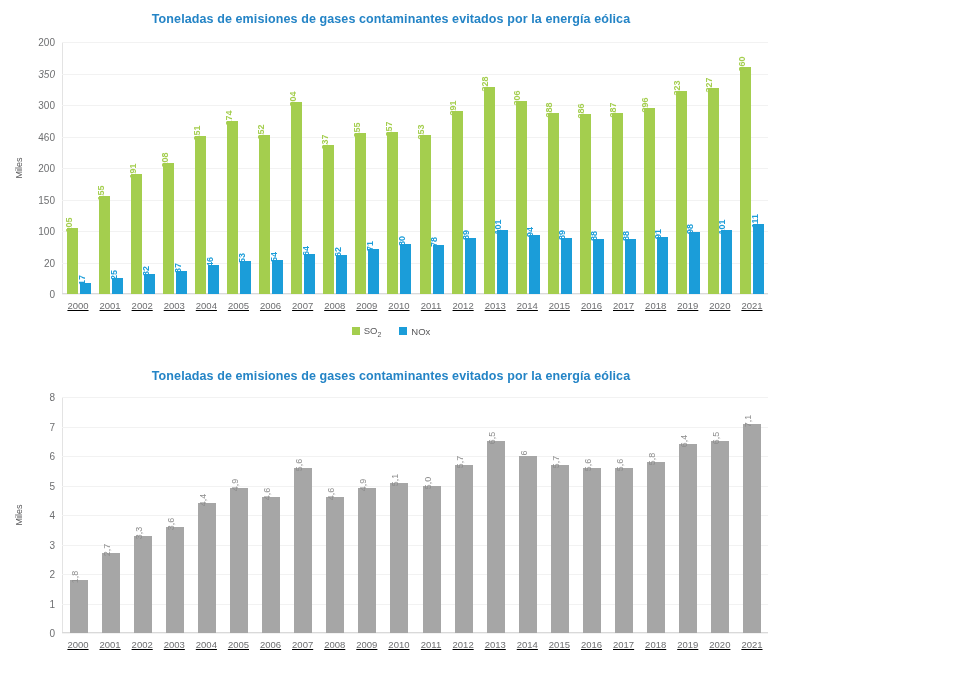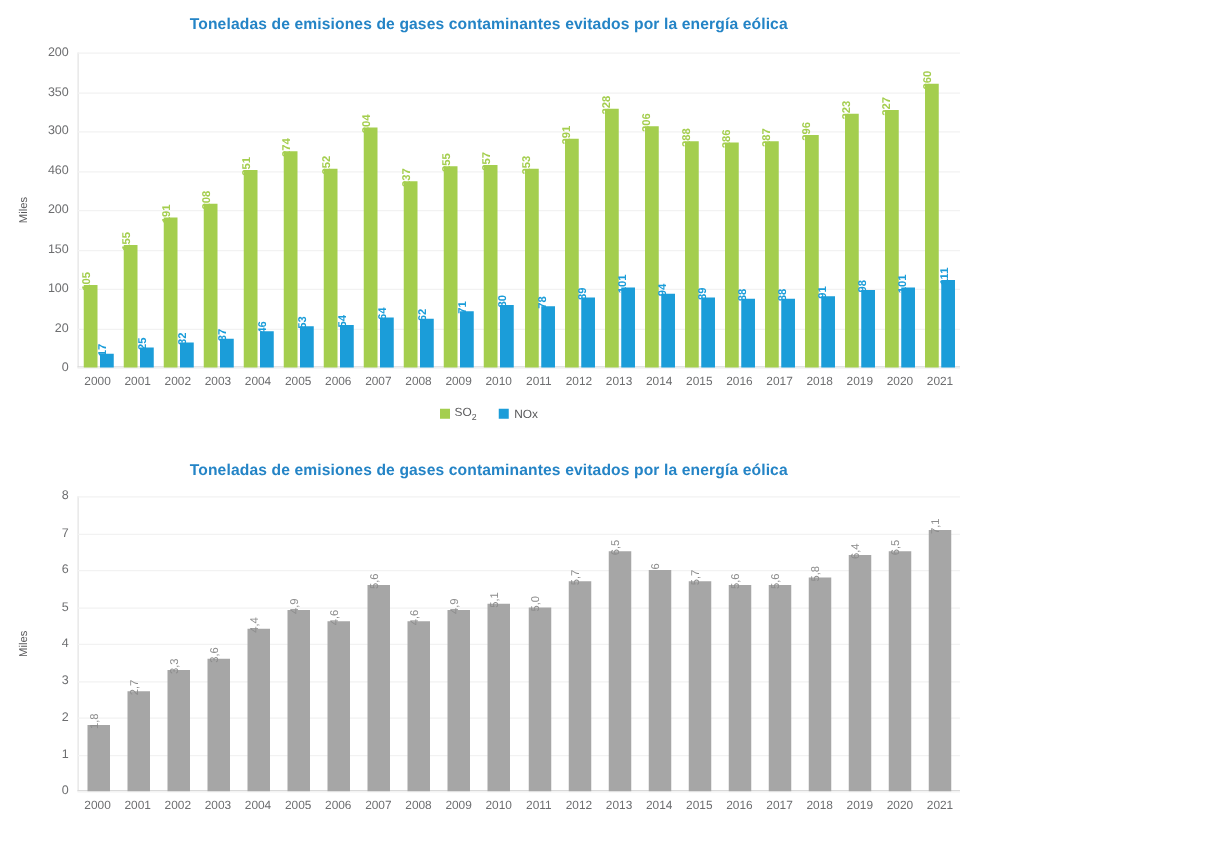--- a/index.html
+++ b/index.html
@@ -106,22 +106,23 @@
   }
   .bar.so2 .bar-label { color: #a4ce4e; margin-left: 1px; }
   .bar.nox .bar-label { color: #1b9dd9; margin-left: 1px; }
   .bar.grey .bar-label { color: #8c8c8c; font-weight: normal; margin-left: 1px; }
 
   .xaxis {
     position: relative;
     margin-left: 62px;
     margin-right: 14px;
     display: flex;
-    justify-content: space-between;
+    justify-content: flex-end;
     padding-top: 6px;
+    text-decoration: underline;
   }
   .xtick {
     flex: 1 1 0;
     text-align: center;
     font-size: 9.5px;
     color: #6d6e70;
   }
 
   .legend {
     display: flex;
@@ -142,21 +143,21 @@
   <div class="chart-title">Toneladas de emisiones de gases contaminantes evitados por la energía eólica</div>
 
   <div class="plot-wrap" id="plot1">
     <div class="ylabel">Miles</div>
     <div class="axis-y-line"></div>
     <div class="axis-x-line"></div>
     <div id="c1-grid">
         <div class="gridline" style="top: 0%;"></div>
         <div class="ytick" style="top: 0%;">200</div>
         <div class="gridline" style="top: 12.5%;"></div>
-        <div class="ytick" style="top: 12.5%;">350</div>
+        <div class="ytick" style="top: 12.5%; font-style: italic;">350</div>
         <div class="gridline" style="top: 25%;"></div>
         <div class="ytick" style="top: 25%;">300</div>
         <div class="gridline" style="top: 37.5%;"></div>
         <div class="ytick" style="top: 37.5%;">460</div>
         <div class="gridline" style="top: 50%;"></div>
         <div class="ytick" style="top: 50%;">200</div>
         <div class="gridline" style="top: 62.5%;"></div>
         <div class="ytick" style="top: 62.5%;">150</div>
         <div class="gridline" style="top: 75%;"></div>
         <div class="ytick" style="top: 75%;">100</div>

